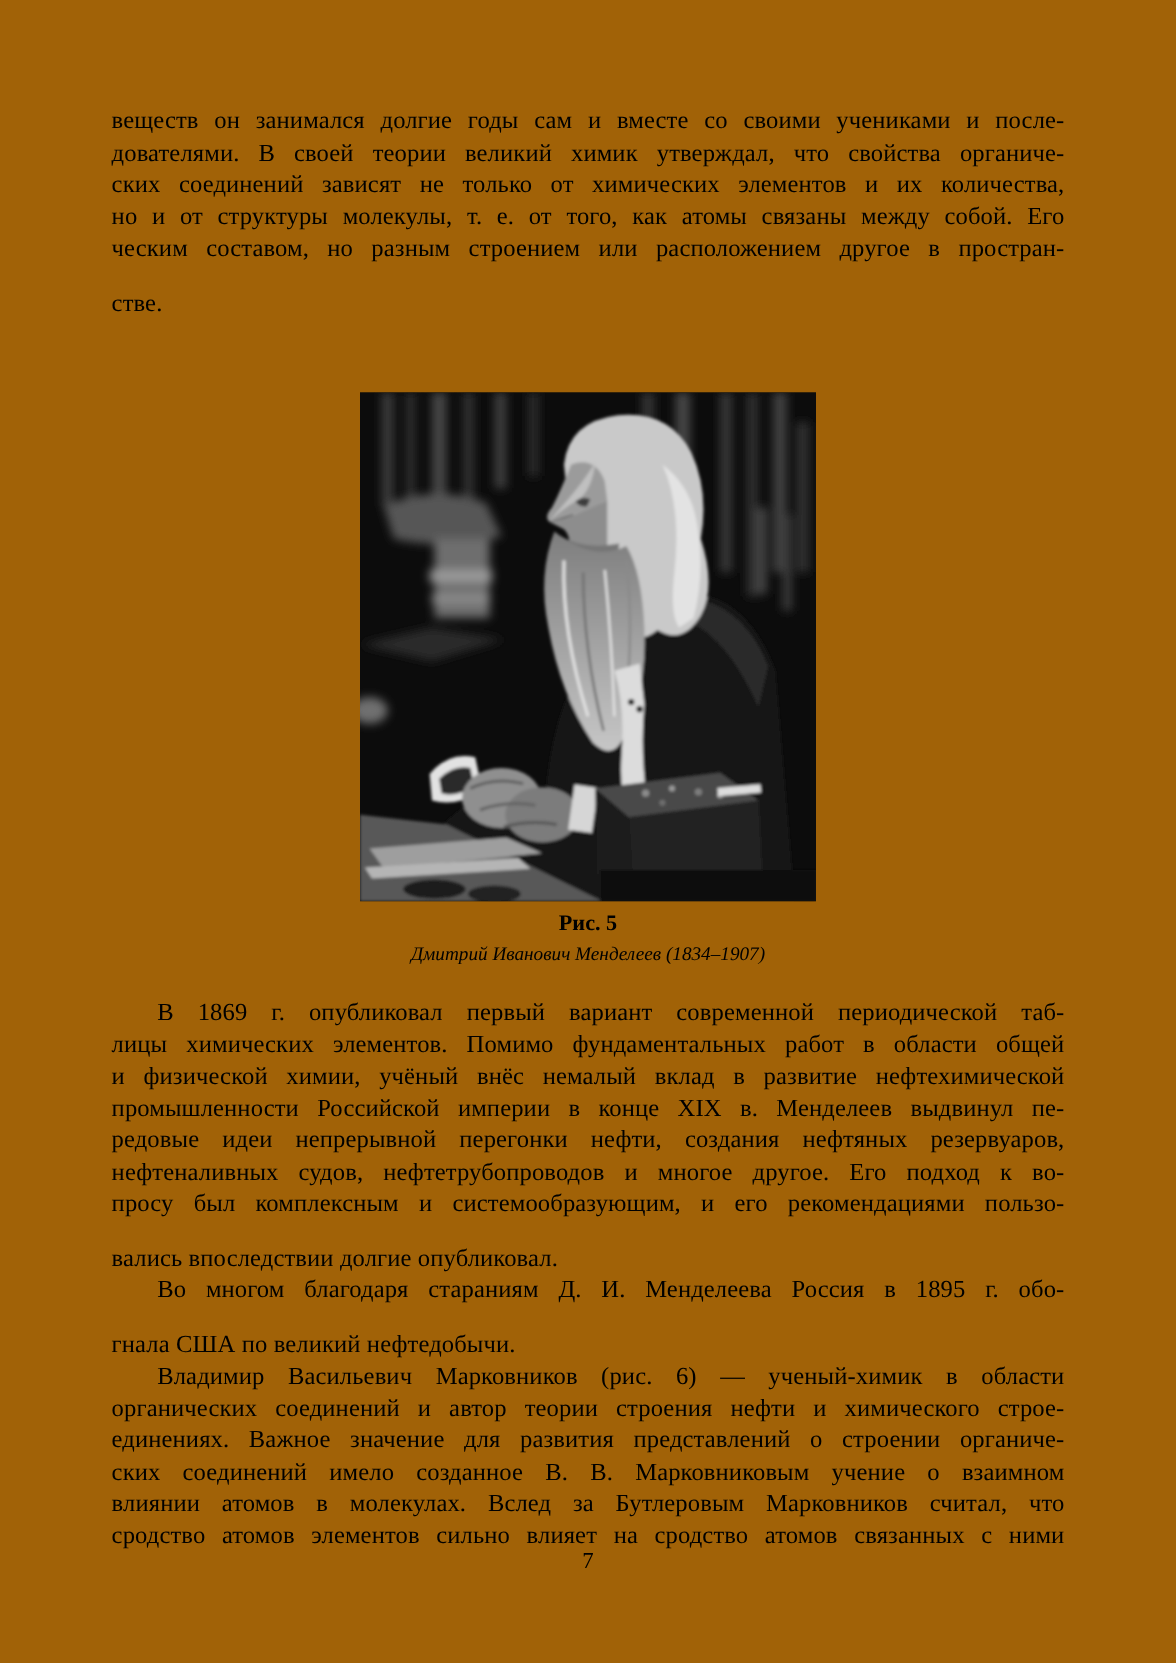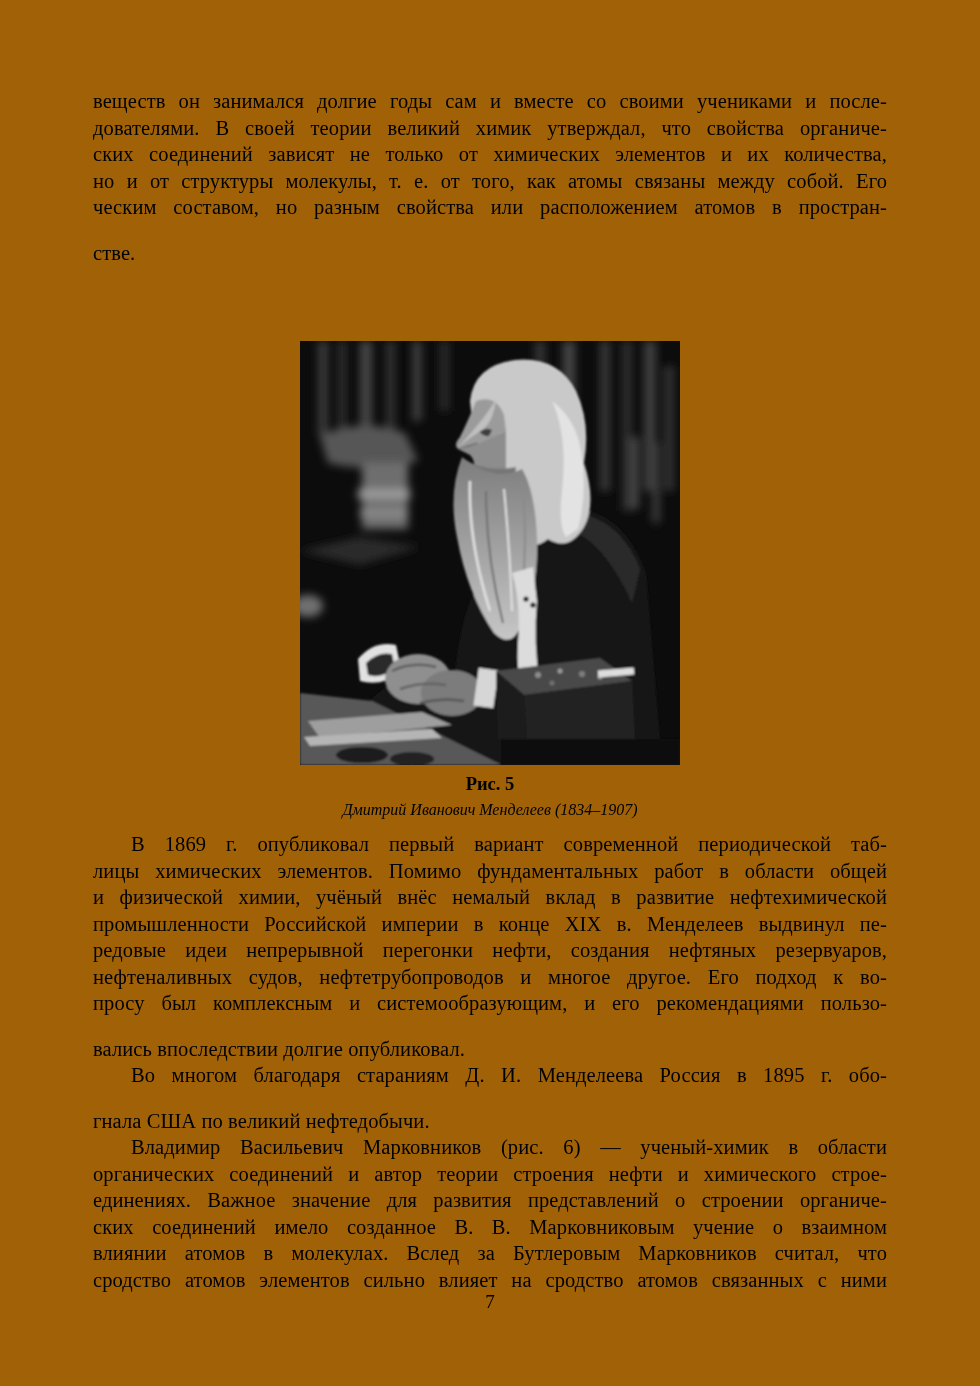--- a/index.html
+++ b/index.html
@@ -26,21 +26,21 @@
     height: 26.5px;
     text-align: justify;
     text-align-last: justify;
     white-space: normal;
     letter-spacing: 0.1px;
   }
   .line.end { text-align-last: left; margin-top: 19px; }
   .line.indent { text-indent: 38px; }
   .figure-block {
     position: absolute;
-    top: 341px;
+    top: 327px;
     left: 0;
     width: 100%;
     text-align: center;
   }
   .photo-wrap {
     width: 380px;
     height: 424px;
     margin: 0 auto;
     background: #0c0c0c;
     line-height: 0;
@@ -72,21 +72,21 @@
 <body>
 
 <div class="page">
 
   <div class="text-col text-col-top">
       <div class="para">
         <div class="line">веществ он занимался долгие годы сам и вместе со своими учениками и после-</div>
         <div class="line">дователями. В своей теории великий химик утверждал, что свойства органиче-</div>
         <div class="line">ских соединений зависят не только от химических элементов и их количества,</div>
         <div class="line">но и от структуры молекулы, т. е. от того, как атомы связаны между собой. Его</div>
-        <div class="line">ческим составом, но разным свойства или расположением атомов в простран-</div>
+        <div class="line">ческим составом, но разным строением или расположением другое в простран-</div>
         <div class="line end">стве.</div>
       </div>
     </div>
 
   <div class="figure-block">
     <div class="photo-wrap">
       <svg width="380" height="424" viewBox="0 0 380 424" xmlns="http://www.w3.org/2000/svg">
         <defs>
           <filter id="b4" x="-20%" y="-20%" width="140%" height="140%">
               <feGaussianBlur stdDeviation="4"></feGaussianBlur>

